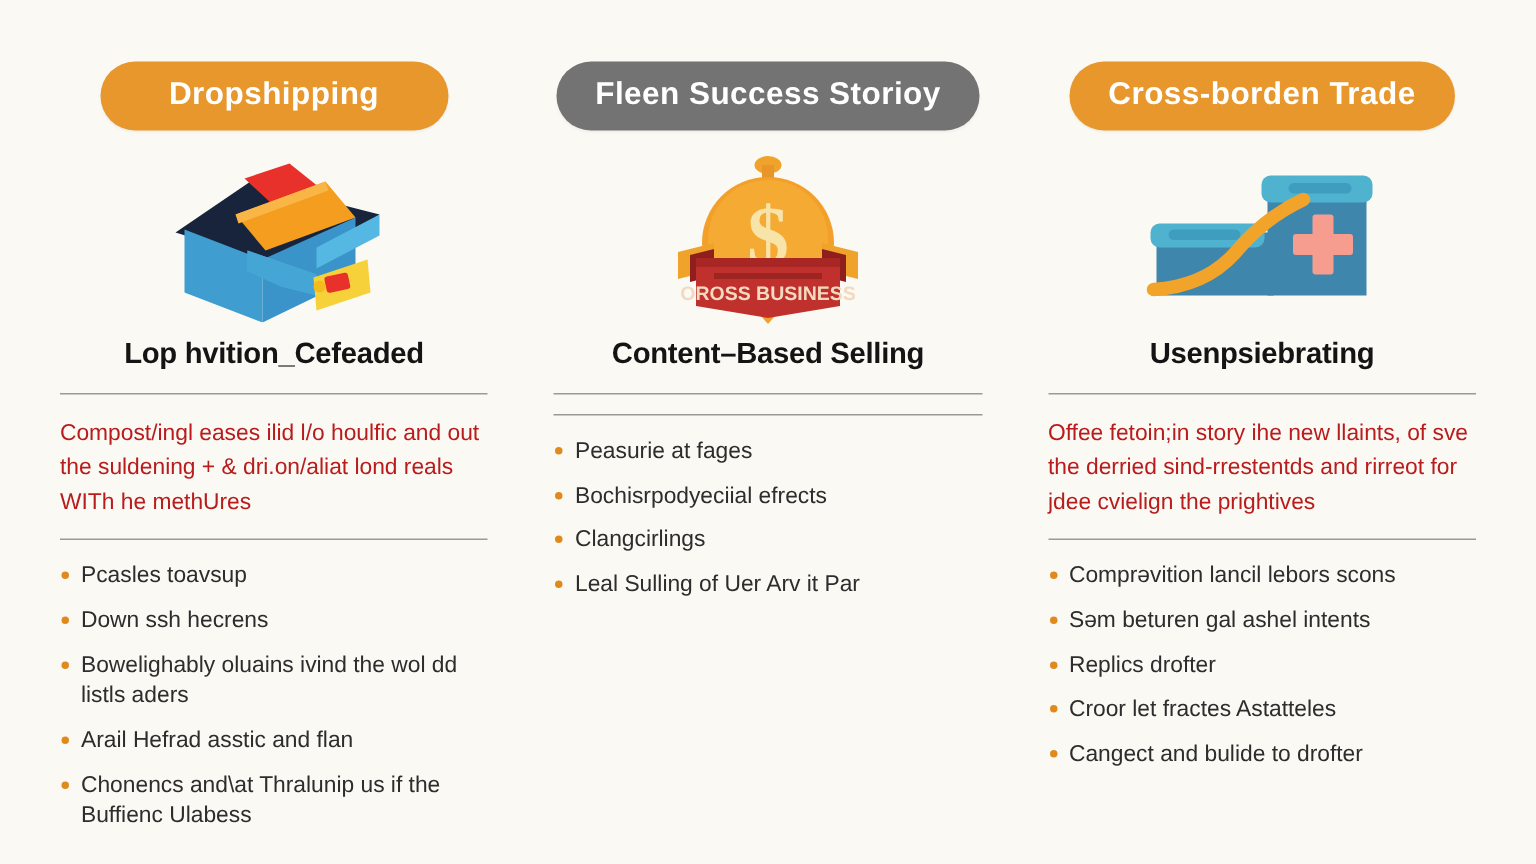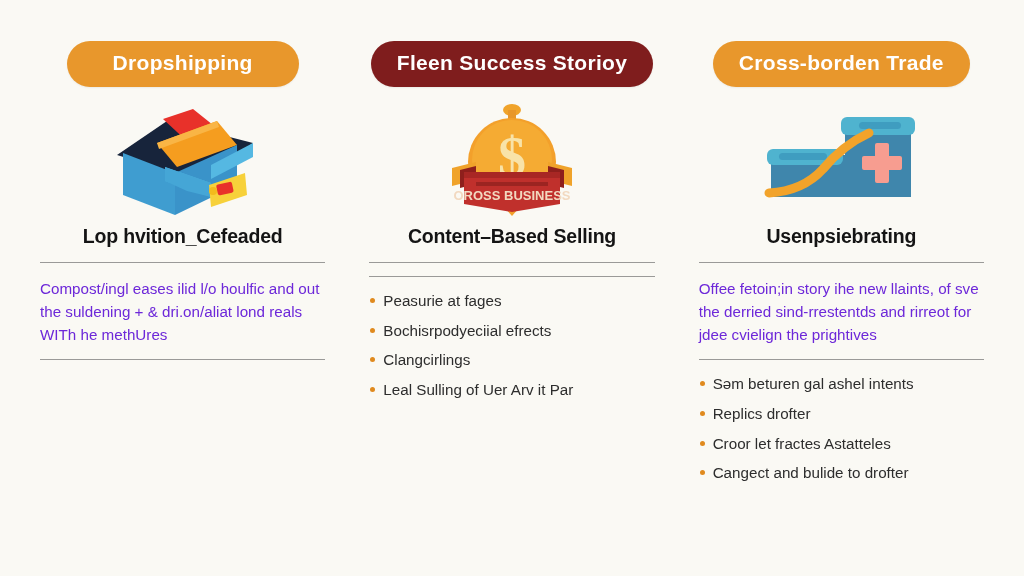--- a/index.html
+++ b/index.html
@@ -43,21 +43,21 @@
     color: #ffffff;
     font-size: 21px;
     font-weight: bold;
     letter-spacing: 0.3px;
     text-align: center;
     white-space: nowrap;
     box-shadow: 0 1px 2px rgba(0,0,0,0.06);
     min-width: 232px;
   }
   .pill-orange { background: #e8972c; }
-  .pill-red    { background: #7f1d1d; }
+  .pill-red    { background: #737373; }
 
   
   .illus {
     height: 116px;
     width: 100%;
     margin-top: 14px;
     display: flex;
     align-items: center;
     justify-content: center;
   }
@@ -79,21 +79,21 @@
     background: #9a9a98;
     margin: 14px 0 0 0;
   }
 
   
   .para {
     width: 100%;
     margin-top: 14px;
     font-size: 15.2px;
     line-height: 1.52;
-    color: #6d28d9;
+    color: #b91c1c;
     text-align: left;
   }
 
   .rule-2 {
     width: 100%;
     height: 1px;
     background: #9a9a98;
     margin-top: 13px;
   }
 
@@ -158,20 +158,27 @@
     </div>
 
     <div class="subtitle">Lop hvition_Cefeaded</div>
 
     <div class="rule"></div>
 
     <div class="para">Compost/ingl eases ilid l/o houlfic and out the suldening + &amp; dri.on/aliat lond reals WITh he methUres</div>
 
     <div class="rule-2"></div>
 
+    <ul class="bullets">
+      <li>Pcasles toavsup</li>
+      <li>Down ssh hecrens</li>
+      <li>Bowelighably oluains ivind the wol dd listls aders</li>
+      <li>Arail Hefrad asstic and flan</li>
+      <li>Chonencs and\at Thralunip us if the Buffienc Ulabess</li>
+    </ul>
   </div>
 
   <div class="column">
     <div class="pill pill-red">Fleen Success Storioy</div>
 
     <div class="illus">
       <svg width="152" height="118" viewBox="0 0 152 118">
 
         <ellipse cx="76" cy="10" rx="9" ry="6" fill="#f0a32a"></ellipse>
         <rect x="72" y="10" width="8" height="10" fill="#e8962a"></rect>
@@ -238,20 +245,21 @@
 
     <div class="subtitle">Usenpsiebrating</div>
 
     <div class="rule"></div>
 
     <div class="para">Offee fetoin;in story ihe new llaints, of sve the derried sind-rrestentds and rirreot for jdee cvielign the prightives</div>
 
     <div class="rule-2"></div>
 
     <ul class="bullets">
+      <li>Comprəvition lancil lebors scons</li>
       <li>Səm beturen gal ashel intents</li>
       <li>Replics drofter</li>
       <li>Croor let fractes Astatteles</li>
       <li>Cangect and bulide to drofter</li>
     </ul>
   </div>
 
 </div>
 
 </body></html>

